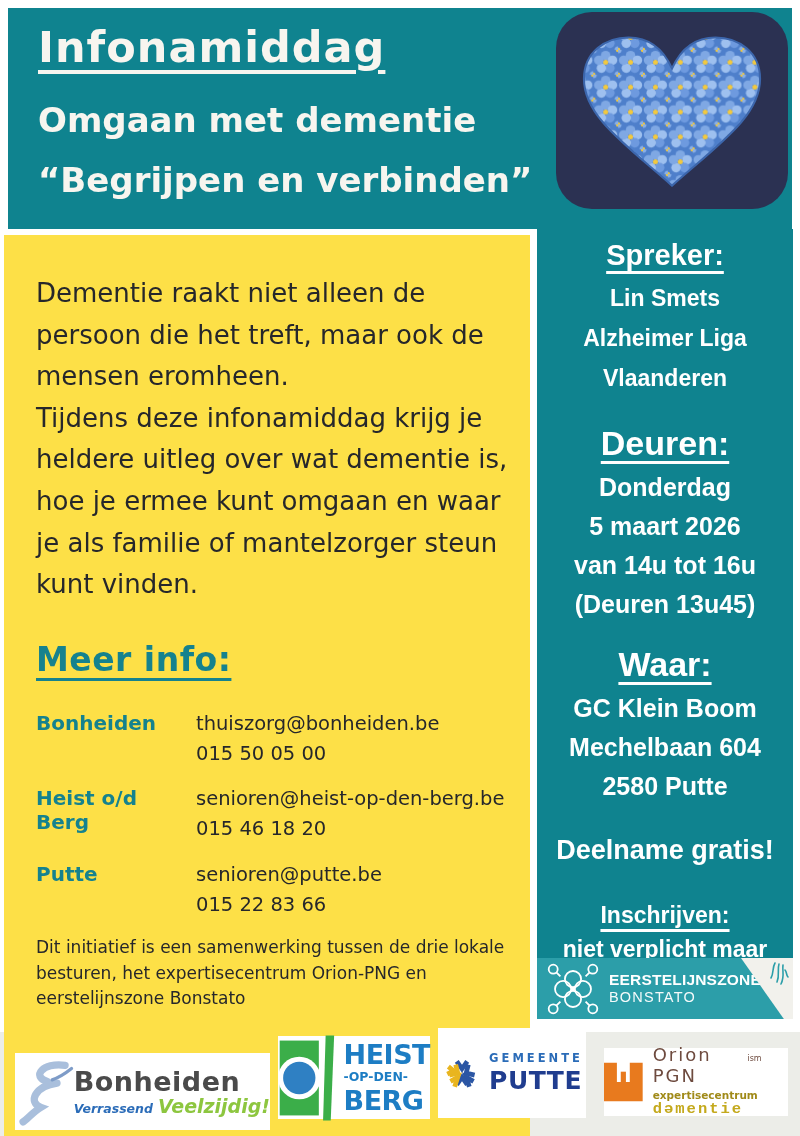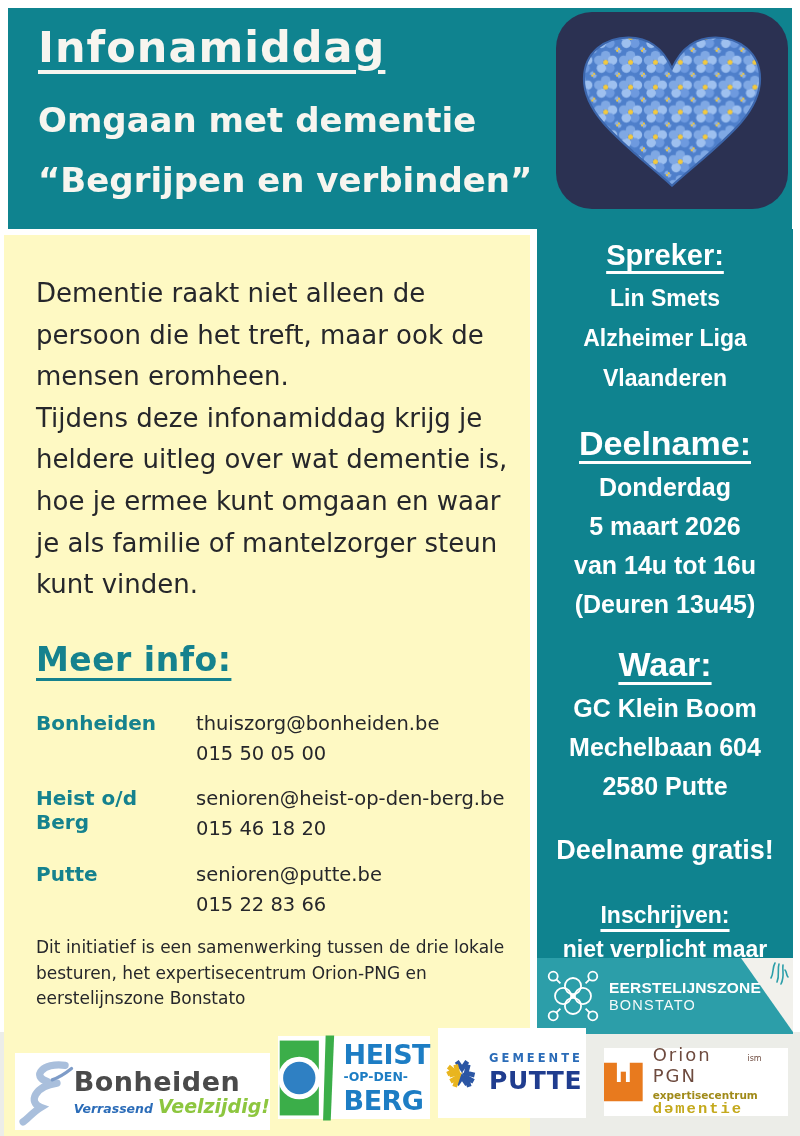--- a/index.html
+++ b/index.html
@@ -11,21 +11,21 @@
   .header-titles{position:absolute;left:30px;top:14px;color:#F7F5EF;}
   .title{font-size:43px;font-weight:bold;letter-spacing:1px;
          text-decoration:underline;text-decoration-thickness:4px;text-underline-offset:8px;}
   .sub1{margin-top:28px;font-size:34px;font-weight:bold;}
   .sub2{margin-top:20px;font-size:34px;font-weight:bold;}
 
   .heart-box{position:absolute;top:4px;right:4px;width:232px;height:197px;background:#2B3152;
              border-radius:36px;display:flex;align-items:center;justify-content:center;}
 
   
-  .left-panel{position:absolute;left:4px;top:235px;width:526px;height:901px;background:#fef9c3;
+  .left-panel{position:absolute;left:4px;top:235px;width:526px;height:901px;background:#fde047;
               box-sizing:border-box;padding:38px 16px 0 32px;color:#26272B;}
   .intro{font-size:26px;line-height:1.6;width:494px;}
   .meer-info-heading{margin-top:34px;color:#15828E;font-size:33px;font-weight:bold;letter-spacing:.5px;
               text-decoration:underline;text-decoration-thickness:3px;text-underline-offset:7px;}
   .contacts{margin-top:30px;}
   .contact-row{display:flex;margin-bottom:15px;}
   .contact-name{width:160px;flex:none;color:#15828E;font-weight:bold;font-size:20px;padding-top:2px;}
   .contact-detail{font-size:19.5px;line-height:1.55;}
   .coop{margin-top:8px;font-size:17px;line-height:1.5;width:500px;}
 
@@ -37,21 +37,21 @@
   .spreker-line{margin-top:13px;font-size:23px;font-weight:bold;}
   .h-wanneer{margin-top:32px;font-size:34px;}
   .wanneer-line{margin-top:10px;font-size:25px;font-weight:bold;}
   .h-waar{margin-top:26px;font-size:34px;}
   .waar-line{margin-top:10px;font-size:25px;font-weight:bold;}
   .gratis{margin-top:34px;font-size:27px;font-weight:bold;}
   .h-inschrijven{margin-top:36px;font-size:23px;}
   .ins-line{margin-top:7px;font-size:23px;font-weight:bold;}
 
   
-  .banner{position:absolute;left:537px;top:958px;width:256px;height:76px;background:#2C9EA9;
+  .banner{position:absolute;left:537px;top:958px;width:256px;height:61px;background:#2C9EA9;
           display:flex;align-items:center;overflow:hidden;font-family:"Liberation Sans",sans-serif;}
   .banner-icon{margin-left:9px;flex:none;}
   .banner-text{margin-left:9px;color:#fff;line-height:1.1;}
   .banner-line1{font-size:15.5px;font-weight:bold;letter-spacing:.2px;}
   .banner-line2{font-size:14.5px;letter-spacing:1.2px;margin-top:2px;opacity:.95;}
   .banner-tri{position:absolute;right:0;top:0;width:52px;height:74px;background:#F2F1EC;
               clip-path:polygon(0 0,100% 0,100% 100%);}
   .banner-lion{position:absolute;right:3px;top:3px;}
 
   
@@ -147,21 +147,21 @@
     </div>
     <div class="coop">Dit initiatief is een samenwerking tussen de drie lokale besturen, het expertisecentrum Orion-PNG en eerstelijnszone Bonstato</div>
   </div>
 
   <div class="sidecol">
     <div class="side-h h-spreker">Spreker:</div>
     <div class="spreker-line">Lin Smets</div>
     <div class="spreker-line">Alzheimer Liga</div>
     <div class="spreker-line">Vlaanderen</div>
 
-    <div class="side-h h-wanneer">Deelname:</div>
+    <div class="side-h h-wanneer">Deuren:</div>
     <div class="wanneer-line">Donderdag</div>
     <div class="wanneer-line">5 maart 2026</div>
     <div class="wanneer-line">van 14u tot 16u</div>
     <div class="wanneer-line">(Deuren 13u45)</div>
 
     <div class="side-h h-waar">Waar:</div>
     <div class="waar-line">GC Klein Boom</div>
     <div class="waar-line">Mechelbaan 604</div>
     <div class="waar-line">2580 Putte</div>
 

